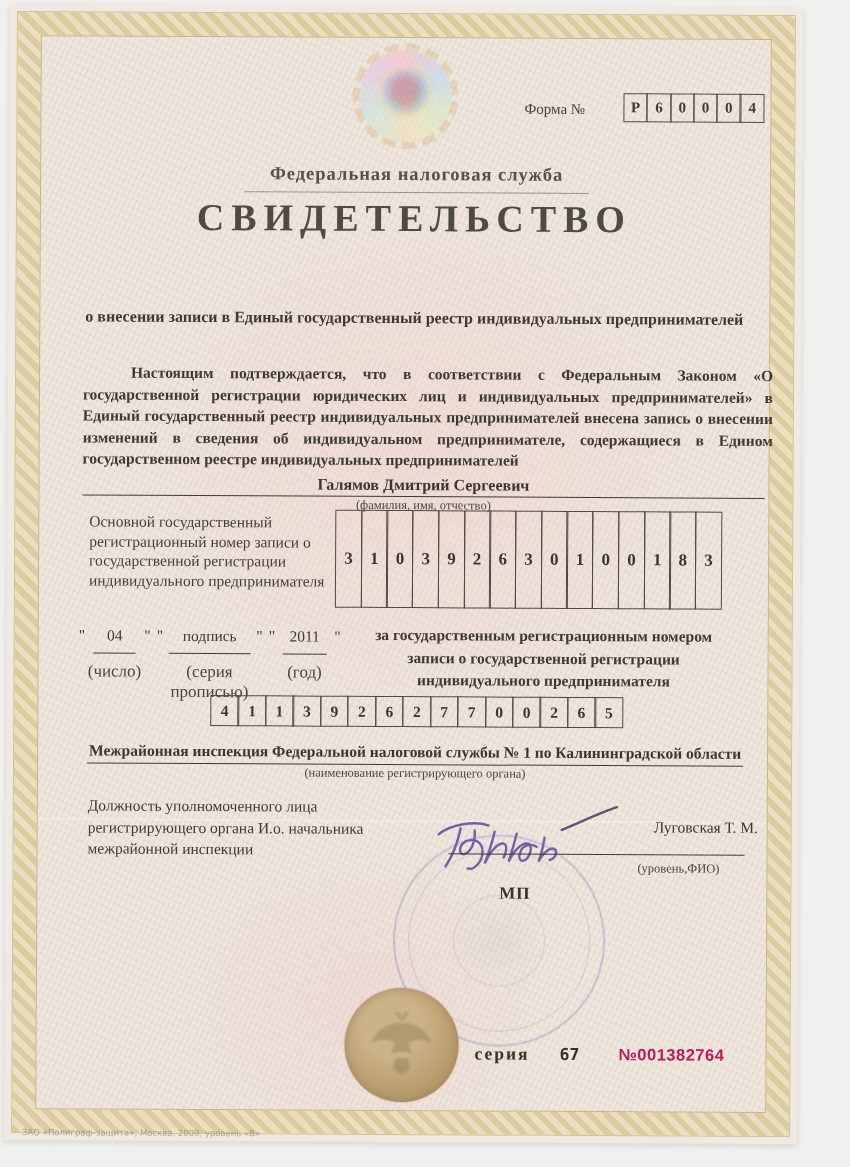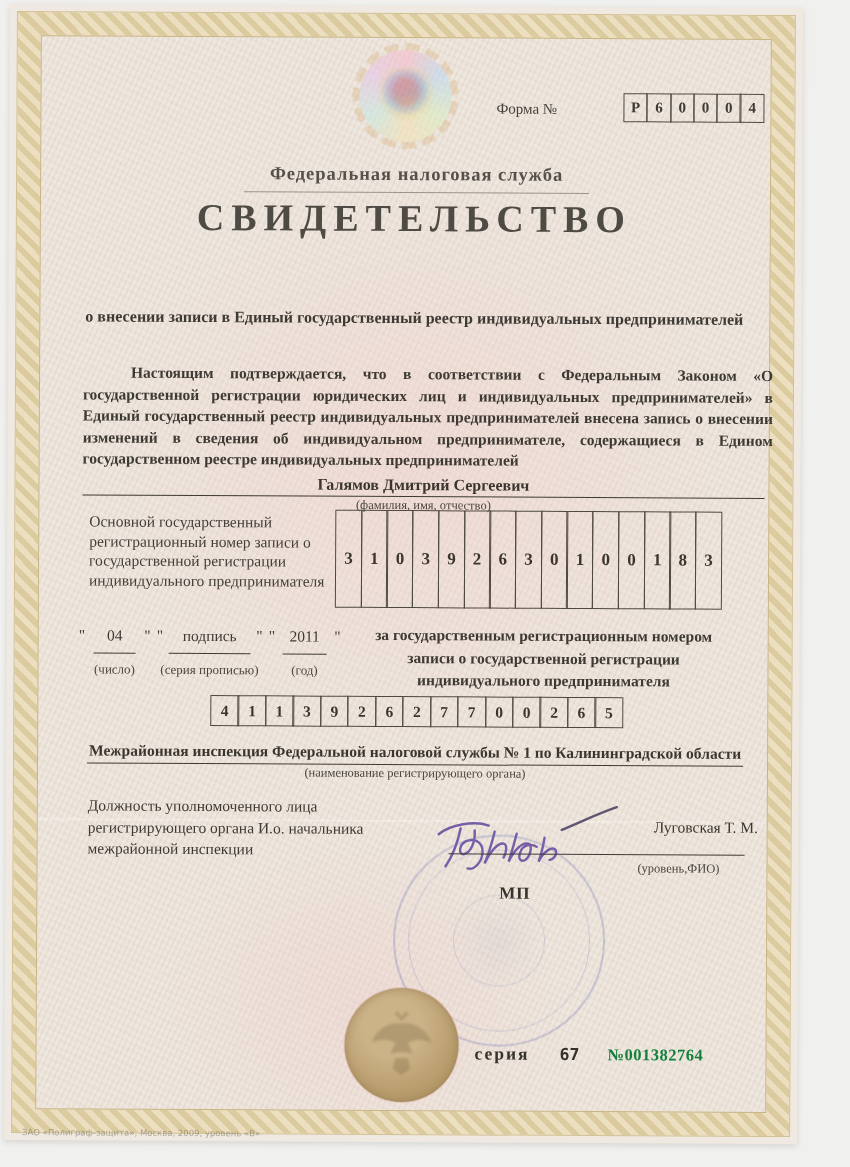--- a/index.html
+++ b/index.html
@@ -28,21 +28,21 @@
   .hologram{left:350px;top:44px;width:92px;height:92px;border-radius:50%;opacity:.55;
     background:conic-gradient(#f8b8c8,#b8d8f4,#d8eec0,#f6e2b0,#c4e8e2,#e4c4ec,#f8b8c8);
     filter:blur(.4px);}
   .hologram::before{content:"";position:absolute;inset:-7px;border-radius:50%;
     border:7px dashed rgba(214,170,110,.55);}
   .hologram::after{content:"";position:absolute;inset:18px;border-radius:8px;
     background:radial-gradient(circle at 50% 42%,rgba(148,44,60,.6) 0 26%,rgba(70,96,160,.4) 42%,rgba(230,200,120,.35) 58%,transparent 72%);
     filter:blur(1px);}
 
   
-  .form-label{left:487px;top:94px;font-size:15px;color:#45413b;}
+  .form-label{left:515px;top:94px;font-size:15px;color:#45413b;}
   .form-cells{left:614px;top:86px;width:141px;height:29px;display:flex;}
   .form-cells .cell{flex:1;border:1.2px solid #4e4a42;margin-left:-1.2px;display:flex;align-items:center;justify-content:center;
     font-weight:bold;font-size:15px;color:#3e3a34;}
   .form-cells .cell:first-child{margin-left:0;}
 
   
   .agency-wrap{left:0;right:0;top:158px;text-align:center;}
   .agency{display:inline-block;margin-left:22px;padding:0 26px 7px;border-bottom:1px solid #9b958a;
     font-size:18.5px;font-weight:bold;letter-spacing:1px;color:#55504a;}
   .title-wrap{left:0;right:0;top:190px;text-align:center;}
@@ -69,21 +69,21 @@
   
   .date-group{top:622px;text-align:center;font-size:15.5px;color:#3f3b35;}
   .dg-day{left:72px;width:72px;}
   .dg-month{left:150px;width:106px;}
   .dg-year{left:262px;width:72px;}
   .date-val{display:flex;justify-content:space-between;align-items:flex-start;}
   .date-ul{height:0;border-bottom:1.3px solid #3f3b35;margin:8px auto 3px;}
   .dg-day .date-ul{width:42px;}
   .dg-month .date-ul{width:82px;}
   .dg-year .date-ul{width:44px;}
-  .date-cap{font-size:13px;color:#4a463f;margin-top:8px;}
+  .date-cap{font-size:17px;color:#4a463f;margin-top:8px;}
 
   .record-label{left:330px;top:618px;width:414px;text-align:center;font-size:15.5px;font-weight:bold;line-height:22.5px;color:#3d3933;}
   .record-grid{left:204px;top:690px;width:413px;height:31px;}
   .record-grid .cell{font-size:15.5px;}
 
   
   .authority-block{left:62px;top:737px;width:694px;text-align:center;}
   .authority-name{display:inline-block;border-bottom:1.5px solid #3f3b36;padding:0 2px 3px;
     font-size:15.5px;font-weight:bold;color:#3a362f;}
   .authority-caption{font-size:12.5px;color:#4a463f;margin-top:1px;}
@@ -103,21 +103,21 @@
   .ink-stamp::after{content:"";position:absolute;inset:58px;border-radius:50%;border:1.5px solid rgba(102,113,182,.20);
     background:radial-gradient(circle,rgba(102,113,182,.07),rgba(102,113,182,0) 70%);}
   .gold-seal{left:340px;top:982px;width:114px;height:114px;border-radius:50%;
     background:radial-gradient(circle at 42% 35%,#cbb287 0 30%,#b89d6d 65%,#ab905f 100%);
     box-shadow:0 0 0 1px rgba(214,150,150,.35), inset 0 0 8px rgba(120,95,55,.4);}
   .gold-seal svg{position:absolute;inset:14px;opacity:.5;filter:blur(.8px);}
 
   .series-row{left:470px;top:1037px;display:flex;align-items:baseline;font-size:17.5px;font-weight:bold;color:#35322c;}
   .series-label{letter-spacing:2px;}
   .series-region{margin-left:30px;font-family:"DejaVu Sans Mono","Liberation Mono",monospace;font-size:16.5px;}
-  .series-number{margin-left:28px;font-family:Liberation Serif, serif;font-size:16.5px;letter-spacing:.5px;color:#15803d;}
+  .series-number{margin-left:39px;font-family:Liberation Sans, sans-serif;font-size:16.5px;letter-spacing:.5px;color:#be185d;}
 
   .printer-note{left:18px;top:1123px;font-family:"DejaVu Sans","Liberation Sans",sans-serif;
     font-size:8.5px;color:rgba(125,118,102,.6);}
 </style>
 </head>
 <body>
 
 <div class="canvas">
   <div class="page">
     <div class="frame"></div>

